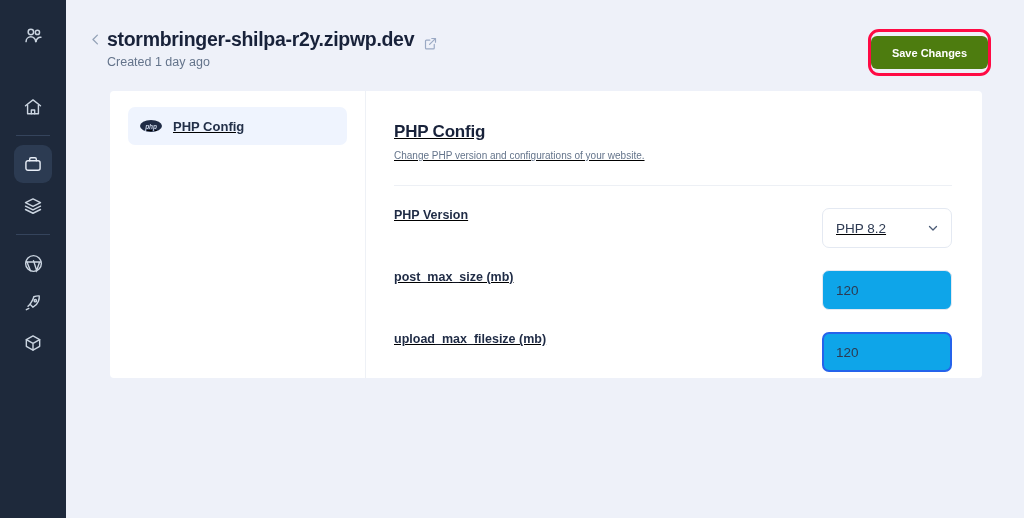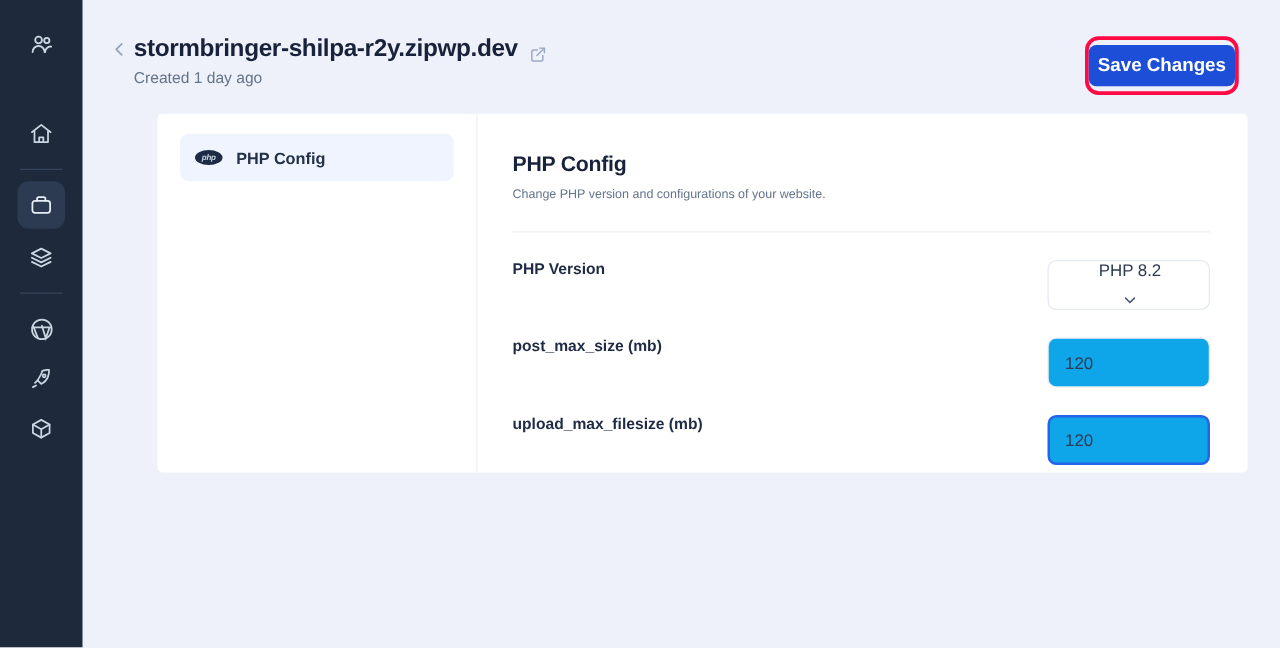--- a/index.html
+++ b/index.html
@@ -84,39 +84,40 @@
     left: 802px; top: 29px;
     width: 123px; height: 47px;
     border: 3px solid #ff0a44;
     border-radius: 11px;
     display: flex;
     align-items: center;
     justify-content: center;
   }
   #save-button {
     width: 118px; height: 33px;
-    background: #1d4ed8;
+    background: #4d7c0f;
     color: #fff;
     border: none;
     border-radius: 6px;
     font-family: "Liberation Sans", sans-serif;
-    font-size: 15px;
+    font-size: 11px;
     font-weight: bold;
     cursor: pointer;
   }
 
   
   #card {
     position: absolute;
-    left: 126px; top: 91px;
+    left: 110px; top: 91px;
     width: 872px; height: 287px;
     background: #fff;
     border-radius: 4px;
     display: flex;
     overflow: hidden;
+    text-decoration: underline;
   }
   #tabs-pane {
     width: 256px;
     border-right: 1px solid #eef1f6;
     padding: 16px 18px 0 18px;
   }
   .tab-item {
     height: 38px;
     display: flex;
     align-items: center;
@@ -185,21 +186,20 @@
   .select-box {
     width: 130px; height: 40px;
     border: 1px solid #e4e9f2;
     border-radius: 7px;
     background: #fff;
     display: flex;
     align-items: center;
     justify-content: space-between;
     padding: 0 11px 0 13px;
     cursor: pointer;
-    flex-direction: column;
   }
   .select-value {
     font-size: 13.5px;
     color: #2d3a52;
   }
   .chev { color: #4a5a75; display: flex; }
 
   .text-input {
     width: 130px; height: 40px;
     border: 1px solid #e4e9f2;

